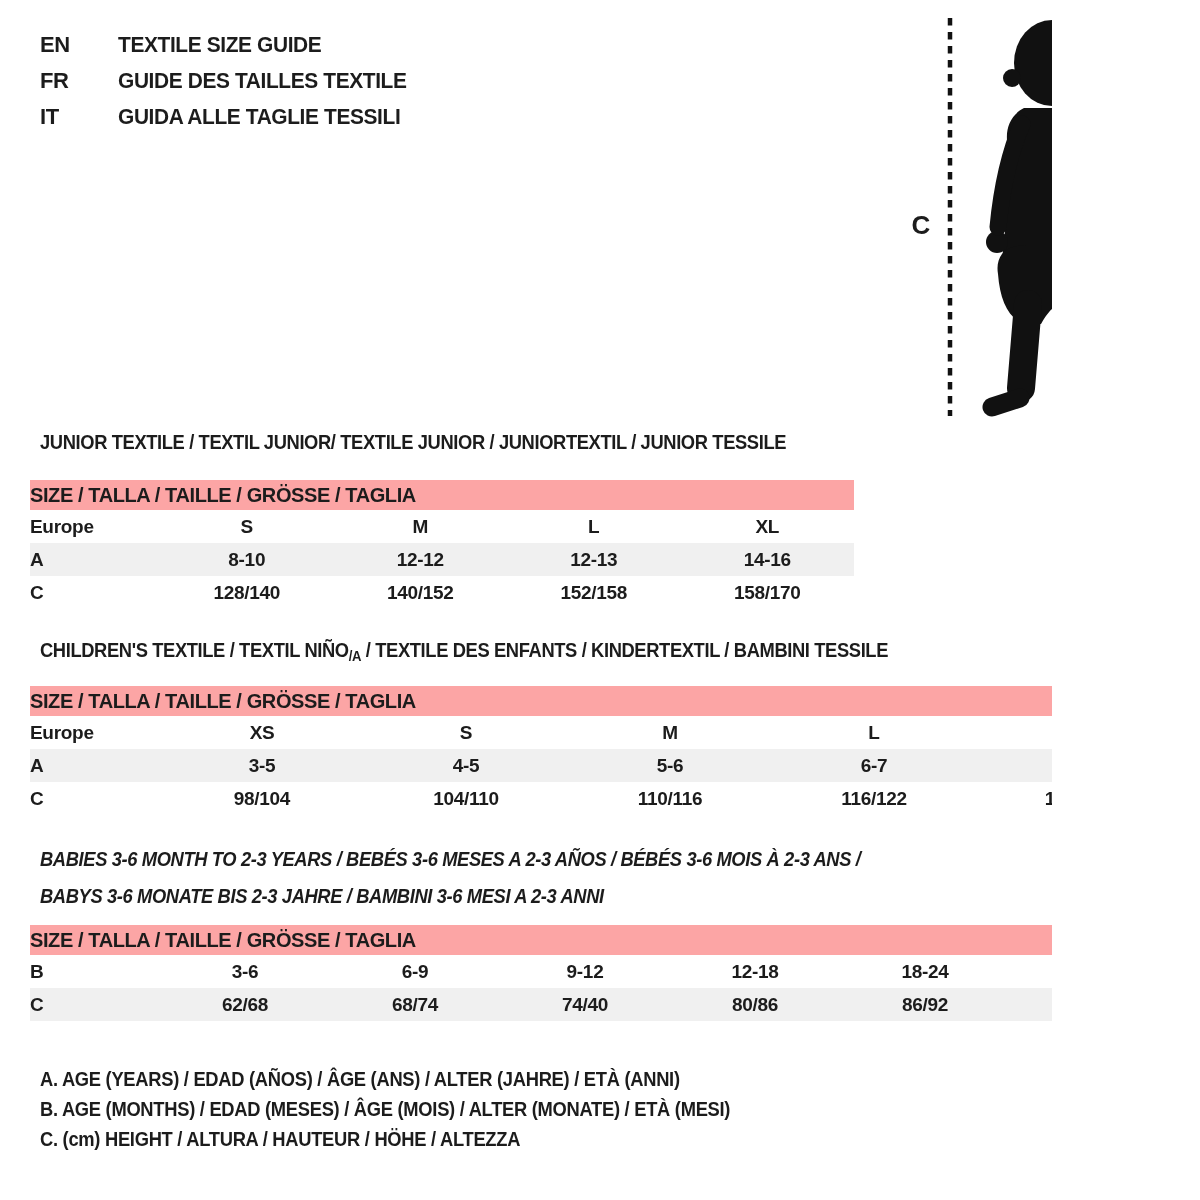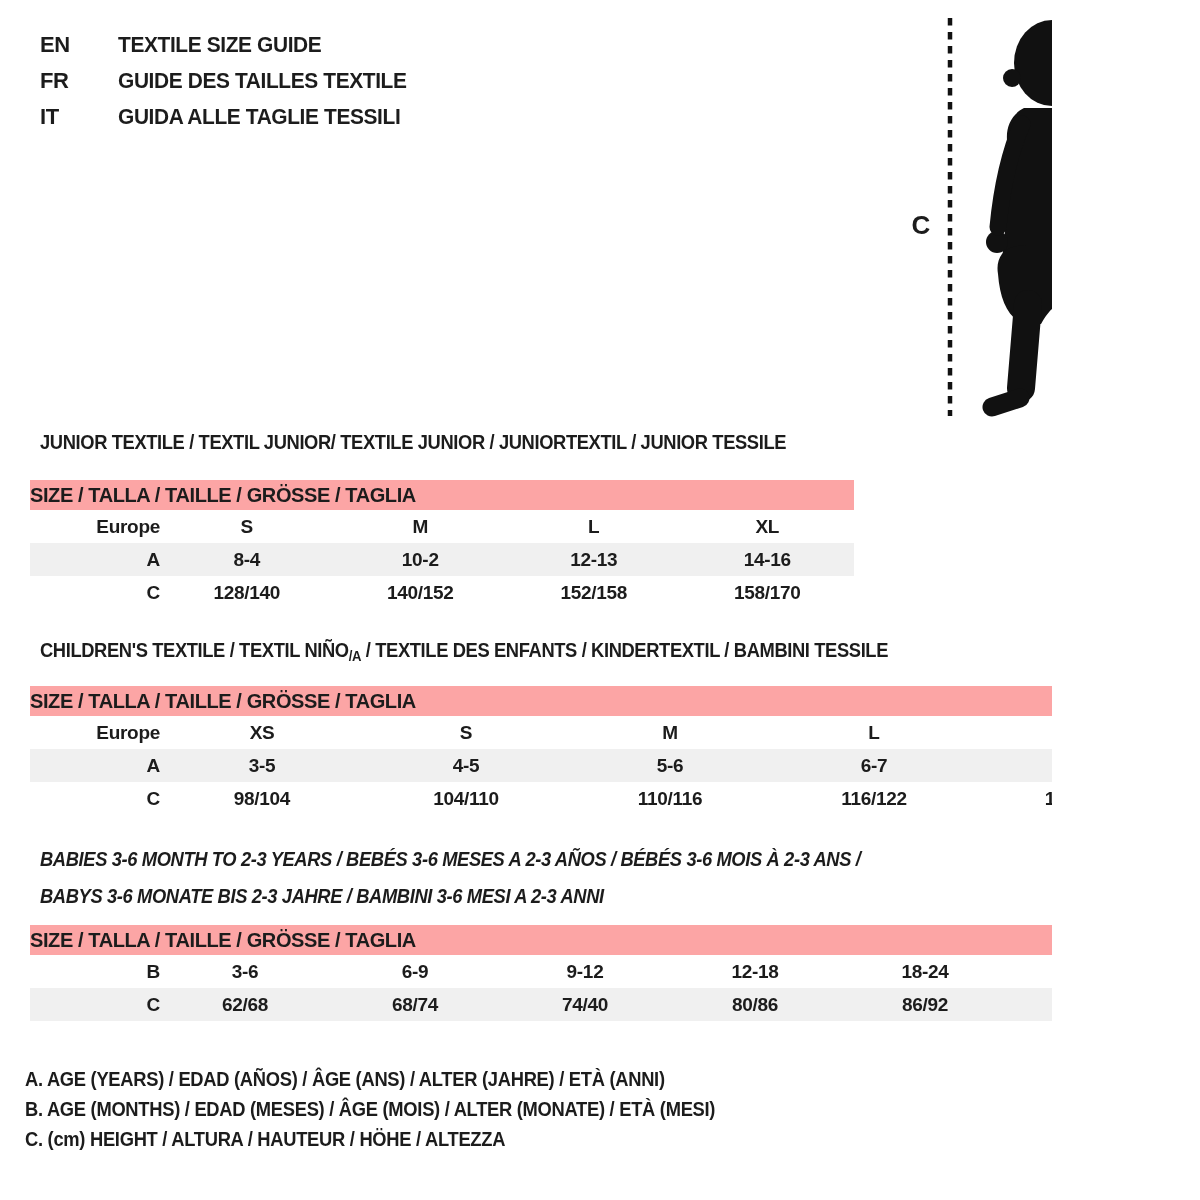--- a/index.html
+++ b/index.html
@@ -50,29 +50,29 @@
     background: #fca5a5;
     height: 30px;
     text-align: left;
     padding-left: 9px;
     font-size: 20px;
     letter-spacing: -0.4px;
     white-space: nowrap;
   }
   table.size-table tbody tr { height: 33px; }
   table.size-table tbody tr:nth-child(2) { background: #f0f0f0; }
-  td.rowlabel { text-align: right; padding-left: 9px; }
+  td.rowlabel { text-align: left; padding-left: 9px; }
   td.val { text-align: center; }
 
   #junior-table { left: 30px; top: 480px; width: 824px; }
   #children-table { left: 30px; top: 686px; width: 1150px; }
   #babies-table { left: 30px; top: 925px; width: 1150px; }
 
   
-  .legend { position: absolute; left: 25px; top: 1064px; font-size: 19.5px; letter-spacing: -0.3px; line-height: 30px; }
+  .legend { position: absolute; left: 40px; top: 1064px; font-size: 19.5px; letter-spacing: -0.3px; line-height: 30px; }
   .legend-line { white-space: nowrap; transform: scaleX(0.94); transform-origin: 0 50%; }
 </style>
 </head>
 <body>
 
 <div class="canvas">
 
   <div class="lang-block">
     <div class="lang-row">
       <span class="lang-code">EN</span>
@@ -130,22 +130,22 @@
     <tbody>
       <tr>
         <td class="rowlabel">Europe</td>
         <td class="val">S</td>
         <td class="val">M</td>
         <td class="val">L</td>
         <td class="val">XL</td>
       </tr>
       <tr>
         <td class="rowlabel">A</td>
-        <td class="val">8-4</td>
-        <td class="val">10-2</td>
+        <td class="val">8-10</td>
+        <td class="val">12-12</td>
         <td class="val">12-13</td>
         <td class="val">14-16</td>
       </tr>
       <tr>
         <td class="rowlabel">C</td>
         <td class="val">128/140</td>
         <td class="val">140/152</td>
         <td class="val">152/158</td>
         <td class="val">158/170</td>
       </tr>

